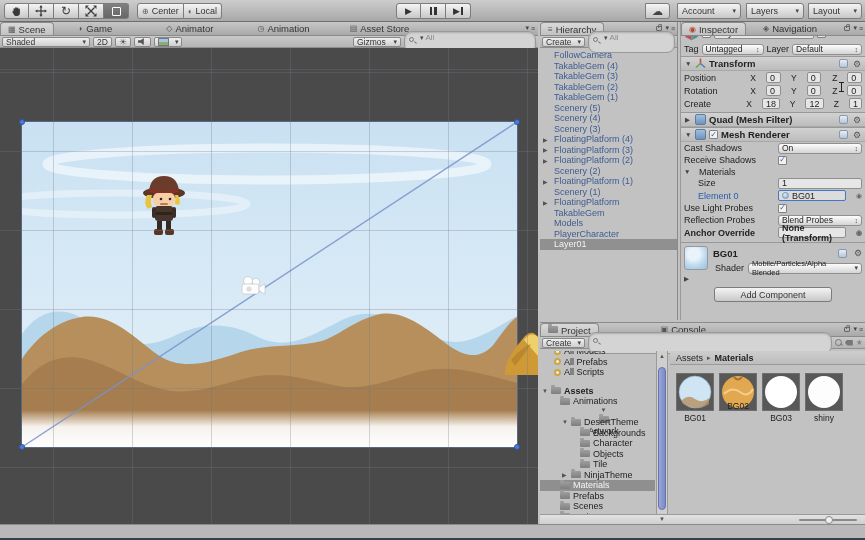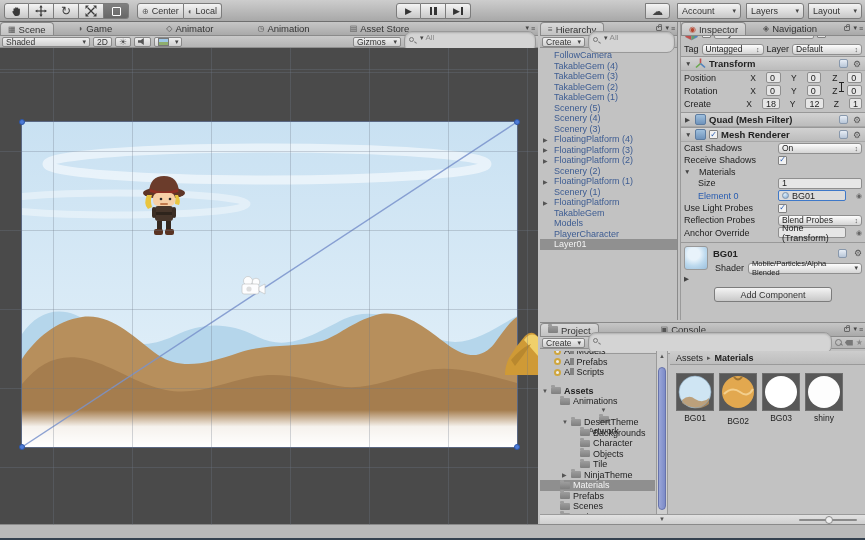--- a/index.html
+++ b/index.html
@@ -594,21 +594,21 @@
           <span>✓</span>
         </span>
     </div>
     <div class="irow" style="height:12px;">
       <span class="ilabel" style="width:86px;">Reflection Probes</span>
       <span class="dd" style="flex:1;">
         <span>Blend Probes</span>
           <span class="popupglyph">↕</span>
       </span>
     </div>
-    <div class="irow" style="height:13px;">
+    <div class="irow" style="height:13px;font-weight:bold;">
       <span class="ilabel" style="width:86px;">Anchor Override</span>
       <span class="ifield" style="flex:1;">
           <span>None (Transform)</span>
         </span>
       <span style="font-size:7px; color:#666; margin-left:2px;">◉</span>
     </div>
 
     <div style="border-top:1px solid #999; margin-top:3px;"></div>
     <div class="irow" style="height:16px; gap:5px; margin-top:2px;">
       <span style="width:24px; height:24px; border-radius:3px; background:radial-gradient(circle at 40% 32%, #e8f3fb 0 30%, #bcd9ee 60%, #9bbfdc); border:1px solid #999; position:relative; top:5px;"></span>
@@ -768,21 +768,21 @@
         <svg width="36" height="36" viewBox="0 0 36 36">
             <circle cx="18" cy="18" r="16" fill="#ffffff"></circle>
           </svg>
       </div>
       <div class="assetthumb" style="left:135px; top:22px;">
         <svg width="36" height="36" viewBox="0 0 36 36">
             <circle cx="18" cy="18" r="16" fill="#fdfdfd"></circle>
           </svg>
       </div>
       <div class="assetlabel" style="left:2px; top:62px;">BG01</div>
-      <div class="assetlabel" style="left:45px; top:65px;">BG02</div>
+      <div class="assetlabel" style="left:45px; top:50px;">BG02</div>
       <div class="assetlabel" style="left:88px; top:62px;">BG03</div>
       <div class="assetlabel" style="left:131px; top:62px;">shiny</div>
     </div>
 
     <div id="pbottom">
       <span style="position:absolute; left:119px; top:1px; font-size:6px; color:#555;">▼</span>
       <div id="zoomslider">
         <div class="knob"></div>
       </div>
     </div>

